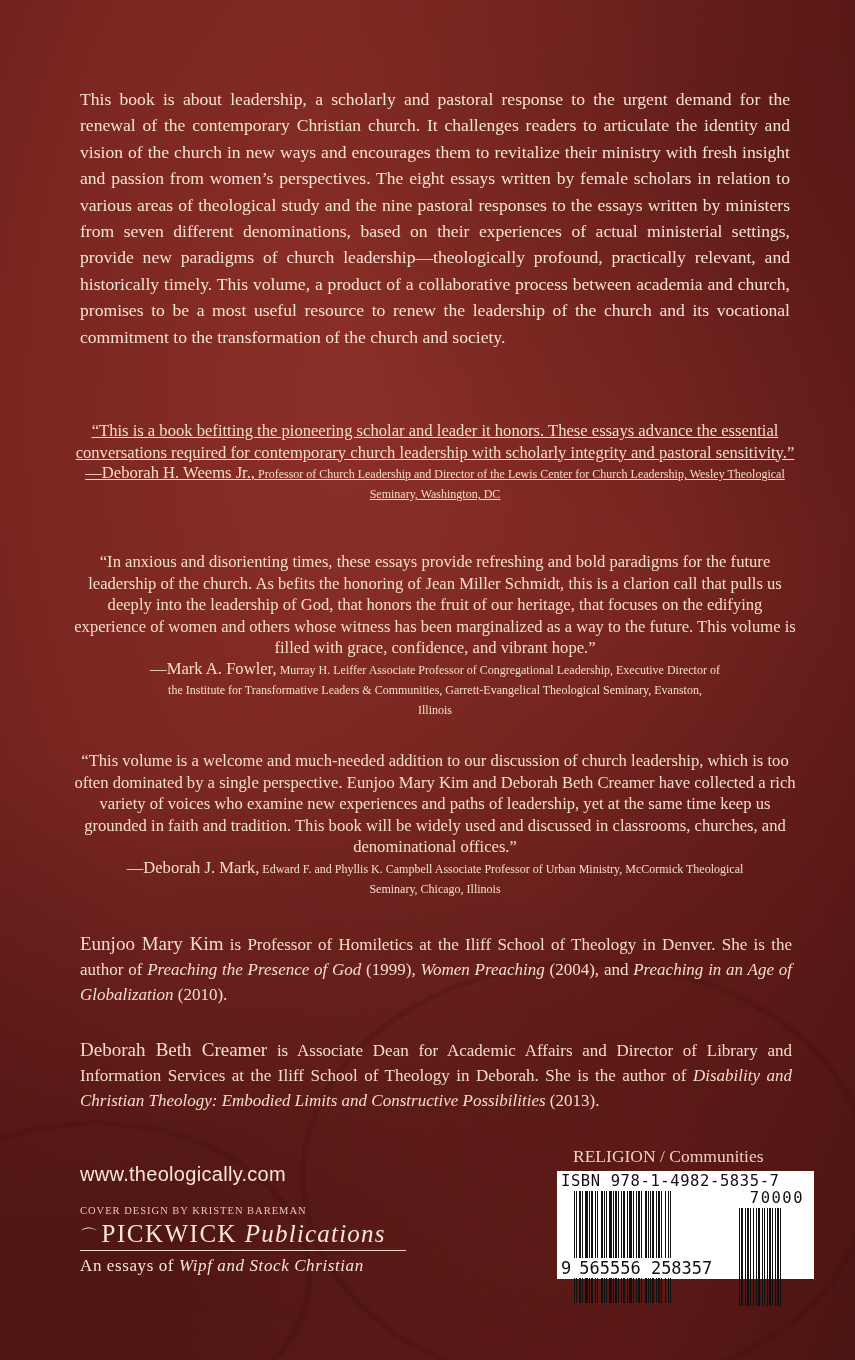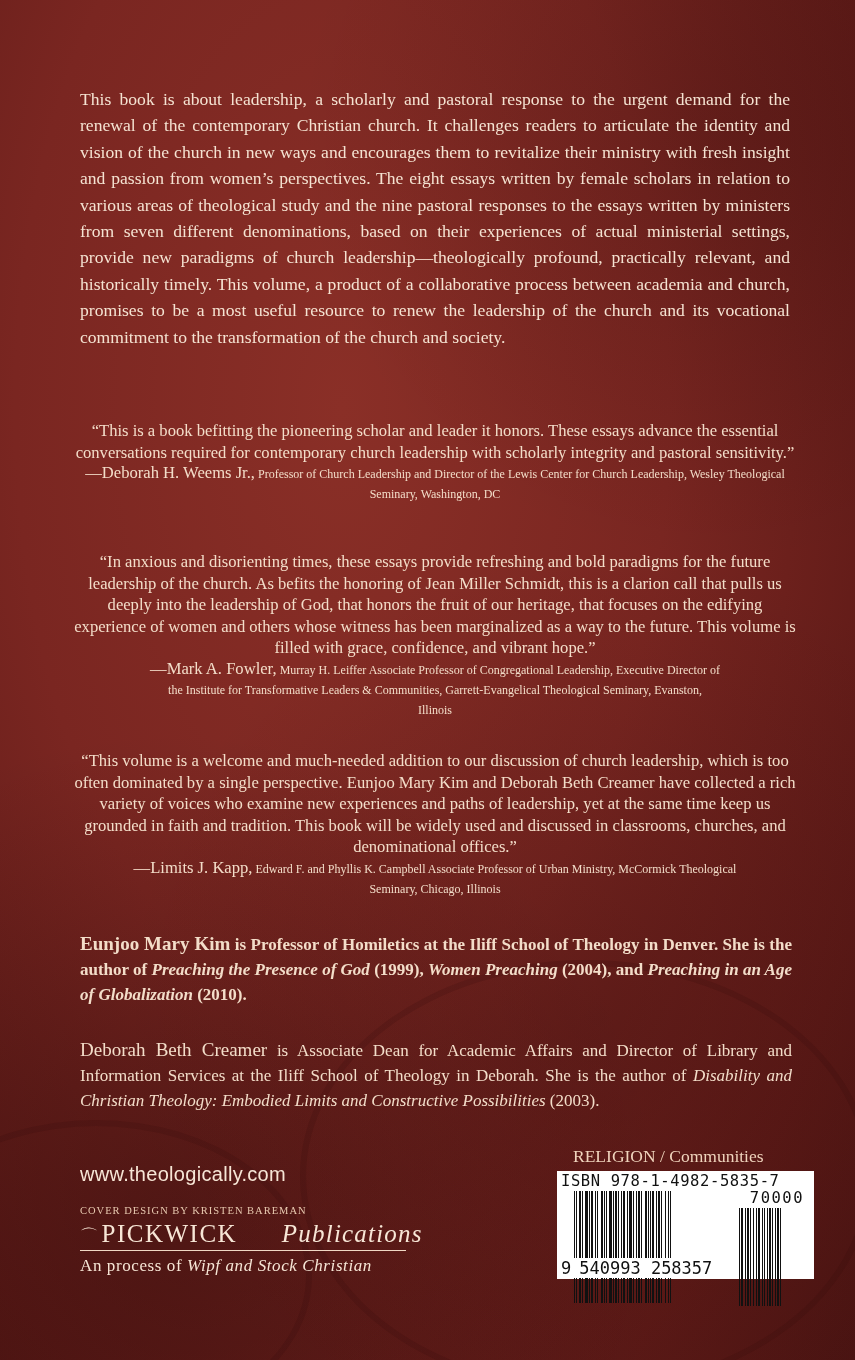--- a/index.html
+++ b/index.html
@@ -24,21 +24,21 @@
     font-size: 17.6px; line-height: 26.4px; text-align: justify;
     color: #f5e3d2;
   }
   .quote {
     position: absolute; left: 70px; width: 730px; text-align: center;
     font-size: 16.6px; line-height: 21.5px; color: #f3ddc9;
   }
   .quote .text { display: block; }
   .attr { display: block; font-size: 12px; line-height: 20px; }
   .attr .name { font-size: 16.6px; }
-  .q1 { top: 420px; }
+  .q1 { top: 420px; text-decoration: underline; }
   .q2 { top: 551px; }
   .q3 { top: 750px; text-align: center; }
   .bio {
     position: absolute; left: 80px; width: 712px; font-size: 17px; line-height: 25px;
     text-align: justify; color: #f3ddc9;
   }
   .bio .nm { font-size: 19px; }
   .bio i { font-style: italic; }
   .bio1 { top: 931px; }
   .bio2 { top: 1037px; }
@@ -48,21 +48,21 @@
   }
   .credit {
     position: absolute; left: 80px; top: 1205px; font-size: 10.5px; letter-spacing: 1px;
     color: #e8c9b0;
   }
   .pickwick {
     position: absolute; left: 80px; top: 1220px; width: 326px; font-size: 25px; color: #f7e6d6;
     border-bottom: 1.5px solid #f0d8c4; padding-bottom: 2px; letter-spacing: 1.5px; white-space: nowrap;
   }
   .pickwick .swoosh { font-size: 18px; margin-right: 2px; }
-  .pickwick i { letter-spacing: 1.2px; margin-left: 37px; }
+  .pickwick i { letter-spacing: 1.2px; }
   .imprint {
     position: absolute; left: 80px; top: 1256px; font-size: 17px; color: #f7e6d6; letter-spacing: 0.6px;
   }
   .category {
     position: absolute; left: 573px; top: 1146px; font-size: 17.5px; color: #f0d4bd;
   }
   .barcode-box {
     position: absolute; left: 557px; top: 1171px; width: 257px; height: 108px; background: #fff;
     font-family: "DejaVu Sans Mono", "Liberation Mono", monospace; color: #111;
   }
@@ -95,40 +95,40 @@
   <span class="text">“In anxious and disorienting times, these essays provide refreshing and bold paradigms for the future leadership of the church. As befits the honoring of Jean Miller Schmidt, this is a clarion call that pulls us deeply into the leadership of God, that honors the fruit of our heritage, that focuses on the edifying experience of women and others whose witness has been marginalized as a way to the future. This volume is filled with grace, confidence, and vibrant hope.”</span>
   <span class="attr" style="padding:0 80px;">
     <span class="name">—Mark A. Fowler,</span>
     <span>Murray H. Leiffer Associate Professor of Congregational Leadership, Executive Director of the Institute for Transformative Leaders &amp; Communities, Garrett-Evangelical Theological Seminary, Evanston, Illinois</span>
   </span>
 </div>
 
 <div class="quote q3">
   <span class="text">“This volume is a welcome and much-needed addition to our discussion of church leadership, which is too often dominated by a single perspective. Eunjoo Mary Kim and Deborah Beth Creamer have collected a rich variety of voices who examine new experiences and paths of leadership, yet at the same time keep us grounded in faith and tradition. This book will be widely used and discussed in classrooms, churches, and denominational offices.”</span>
   <span class="attr" style="padding:0 40px;">
-    <span class="name">—Limits J. Kapp,</span>
+    <span class="name">—Deborah J. Mark,</span>
     <span>Edward F. and Phyllis K. Campbell Associate Professor of Urban Ministry, McCormick Theological Seminary, Chicago, Illinois</span>
   </span>
 </div>
 
-<p class="bio bio1" style="margin:0;font-weight:bold;">
+<p class="bio bio1" style="margin:0;">
   <span class="nm">Eunjoo Mary Kim</span><span> is Professor of Homiletics at the Iliff School of Theology in Denver. She is the author of </span><i>Preaching the Presence of God</i><span> (1999), </span><i>Women Preaching</i><span> (2004), and </span><i>Preaching in an Age of Globalization</i><span> (2010).</span>
 </p>
 
 <p class="bio bio2" style="margin:0;">
-  <span class="nm">Deborah Beth Creamer</span><span> is Associate Dean for Academic Affairs and Director of Library and Information Services at the Iliff School of Theology in Deborah. She is the author of </span><i>Disability and Christian Theology: Embodied Limits and Constructive Possibilities</i><span> (2003).</span>
+  <span class="nm">Deborah Beth Creamer</span><span> is Associate Dean for Academic Affairs and Director of Library and Information Services at the Iliff School of Theology in Deborah. She is the author of </span><i>Disability and Christian Theology: Embodied Limits and Constructive Possibilities</i><span> (2013).</span>
 </p>
 
 <div class="url">www.theologically.com</div>
 <div class="credit">COVER DESIGN BY KRISTEN BAREMAN</div>
 <div class="pickwick">
   <span class="swoosh">⌒</span><span>PICKWICK</span> <i>Publications</i>
 </div>
 <div class="imprint">
-  <span>An process of </span><i>Wipf and Stock Christian</i>
+  <span>An essays of </span><i>Wipf and Stock Christian</i>
 </div>
 
 <div class="category">RELIGION / Communities</div>
 
 <div class="barcode-box">
   <div class="isbn-line">ISBN 978-1-4982-5835-7</div>
   <div class="price">70000</div>
   <div class="bars-main" id="bars-main">
       <div class="bar" style="width: 1px; flex: 0 0 1px;"></div>
       <div style="width: 1px; flex: 0 0 1px;"></div>
@@ -226,15 +226,15 @@
       <div style="width: 1px; flex: 0 0 1px;"></div>
       <div class="bar" style="width: 1px; flex: 0 0 1px;"></div>
       <div style="width: 2px; flex: 0 0 2px;"></div>
       <div class="bar" style="width: 1px; flex: 0 0 1px;"></div>
       <div style="width: 1px; flex: 0 0 1px;"></div>
       <div class="bar" style="width: 2px; flex: 0 0 2px;"></div>
       <div style="width: 1px; flex: 0 0 1px;"></div>
       <div class="bar" style="width: 1px; flex: 0 0 1px;"></div>
     </div>
   <div class="digits">
-    <span class="d0">9</span><span>540993 258357</span>
+    <span class="d0">9</span><span>565556 258357</span>
   </div>
 </div>
 
 </body></html>

